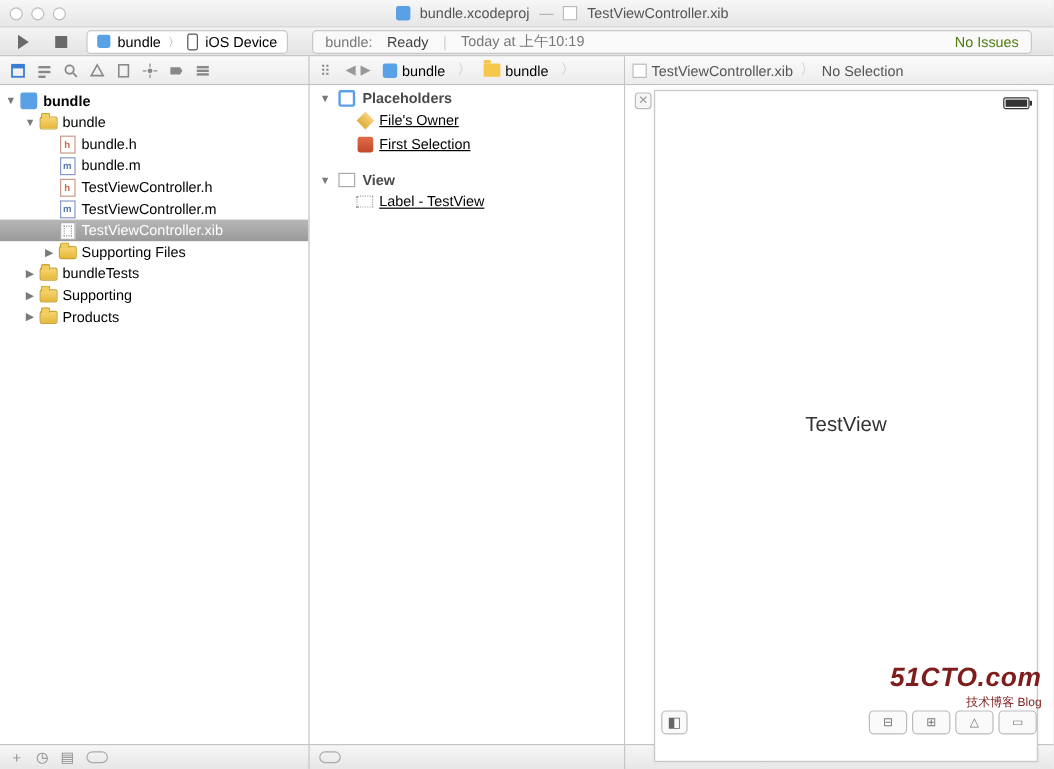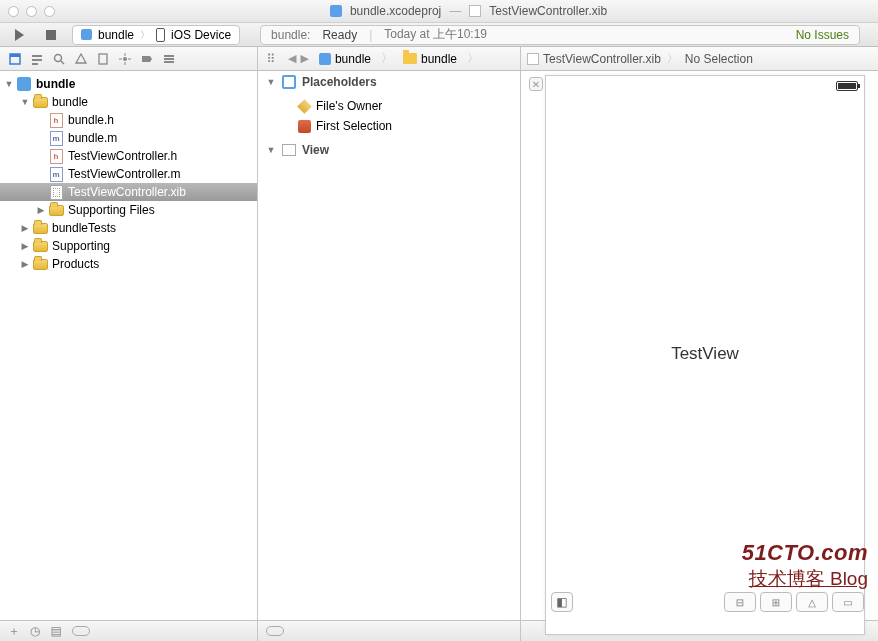--- a/index.html
+++ b/index.html
@@ -66,38 +66,38 @@
 .sub { color:#888; font-size:11px; }
 
 
 .section-hdr { display:flex; align-items:center; height:22px; padding-left:8px; gap:6px; font-weight:bold; color:#4a4a4a; }
 .section-hdr .disclosure { color:#7a7a7a; }
 .ph-icon { width:14px;height:14px; border:2px solid #5aa0e6; border-radius:2px; transform:rotate(0deg); display:inline-block; }
 .cube-icon { width:13px;height:13px; background:linear-gradient(#f6d27a,#e0ad3b); display:inline-block; transform:rotate(45deg) scale(.8); }
 .resp-icon { width:13px;height:13px; background:linear-gradient(#e06b4a,#c24828); border-radius:2px; display:inline-block; }
 .view-icon { width:14px; height:12px; border:1px solid #aaa; background:#fff; display:inline-block; }
 .label-icon { width:14px;height:10px; border:1px dotted #aaa; display:inline-block; }
-.orow { display:flex; align-items:flex-end; height:20px; }
+.orow { display:flex; align-items:flex-start; height:20px;text-decoration:underline; }
 
 
 .close-x { position:absolute; top:6px; left:8px; width:14px; height:14px; border:1px solid #bbb; border-radius:3px; color:#999; font-size:10px; display:flex; align-items:center; justify-content:center; background:#f6f6f6; }
 .phone { position:absolute; left:24px; top:4px; width:320px; height:560px; background:#fff; border:1px solid #c9c9c9; box-shadow:0 0 3px rgba(0,0,0,.08); }
 .statusbar { height:20px; display:flex; justify-content:flex-end; align-items:center; padding:0 6px; }
 .battery { width:22px; height:10px; border:1px solid #333; border-radius:2px; position:relative; }
 .battery::after { content:""; position:absolute; right:-3px; top:2px; width:2px; height:4px; background:#333; }
 .battery .fill { position:absolute; inset:1px; background:#333; }
 .testview { position:absolute; left:50%; top:268px; transform:translateX(-50%); font-size:17px; color:#333; }
 .doc-btn { position:absolute; bottom:8px; left:30px; width:22px; height:20px; border:1px solid #bbb; border-radius:4px; background:#fafafa; display:flex; align-items:center; justify-content:center; color:#666; font-size:12px; }
 .util-btns { position:absolute; bottom:8px; right:14px; display:flex; gap:4px; }
 .util-btns .b { width:32px; height:20px; border:1px solid #bbb; border-radius:4px; background:#fafafa; display:flex; align-items:center; justify-content:center; color:#777; font-size:10px; }
 
 
 .watermark { position:absolute; right:10px; bottom:28px; text-align:right; color:#7f1d1d; font-family:Arial; }
 .watermark .l1 { font-size:22px; font-weight:bold; font-style:italic; letter-spacing:.5px; }
-.watermark .l2 { font-size:19px;text-decoration:underline; }
+.watermark .l2 { font-size:10px; }
 
 
 .bottombar { height:21px; background:linear-gradient(#f6f6f6,#e7e7e7); border-top:1px solid #c5c5c5; display:flex; align-items:center; }
 .bb-left { width:258px; display:flex; align-items:center; gap:10px; padding:0 8px; border-right:1px solid #c5c5c5; height:100%; }
 .bb-left span, .bb-mid span { color:#8a8a8a; }
 .bb-mid { width:263px; display:flex; align-items:center; padding:0 8px; border-right:1px solid #c5c5c5; height:100%; }
 .pill { width:18px; height:10px; border:1px solid #aaa; border-radius:5px; display:inline-block; }
 </style>
 </head>
 <body>
@@ -325,20 +325,26 @@
       <span class="icon">
           <span class="resp-icon"></span>
         </span>
       <span>First Selection</span>
     </div>
     <div class="section-hdr" style="margin-top:6px">
       <span class="disclosure">▼</span>
       <span class="view-icon"></span>
       <span>View</span>
     </div>
+    <div class="orow indent2">
+      <span class="icon">
+          <span class="label-icon"></span>
+        </span>
+      <span>Label - TestView</span>
+    </div>
   </div>
 
   <div class="canvas">
     <div class="close-x">✕</div>
     <div class="phone">
       <div class="statusbar">
         <span class="battery">
             <span class="fill"></span>
           </span>
       </div>

